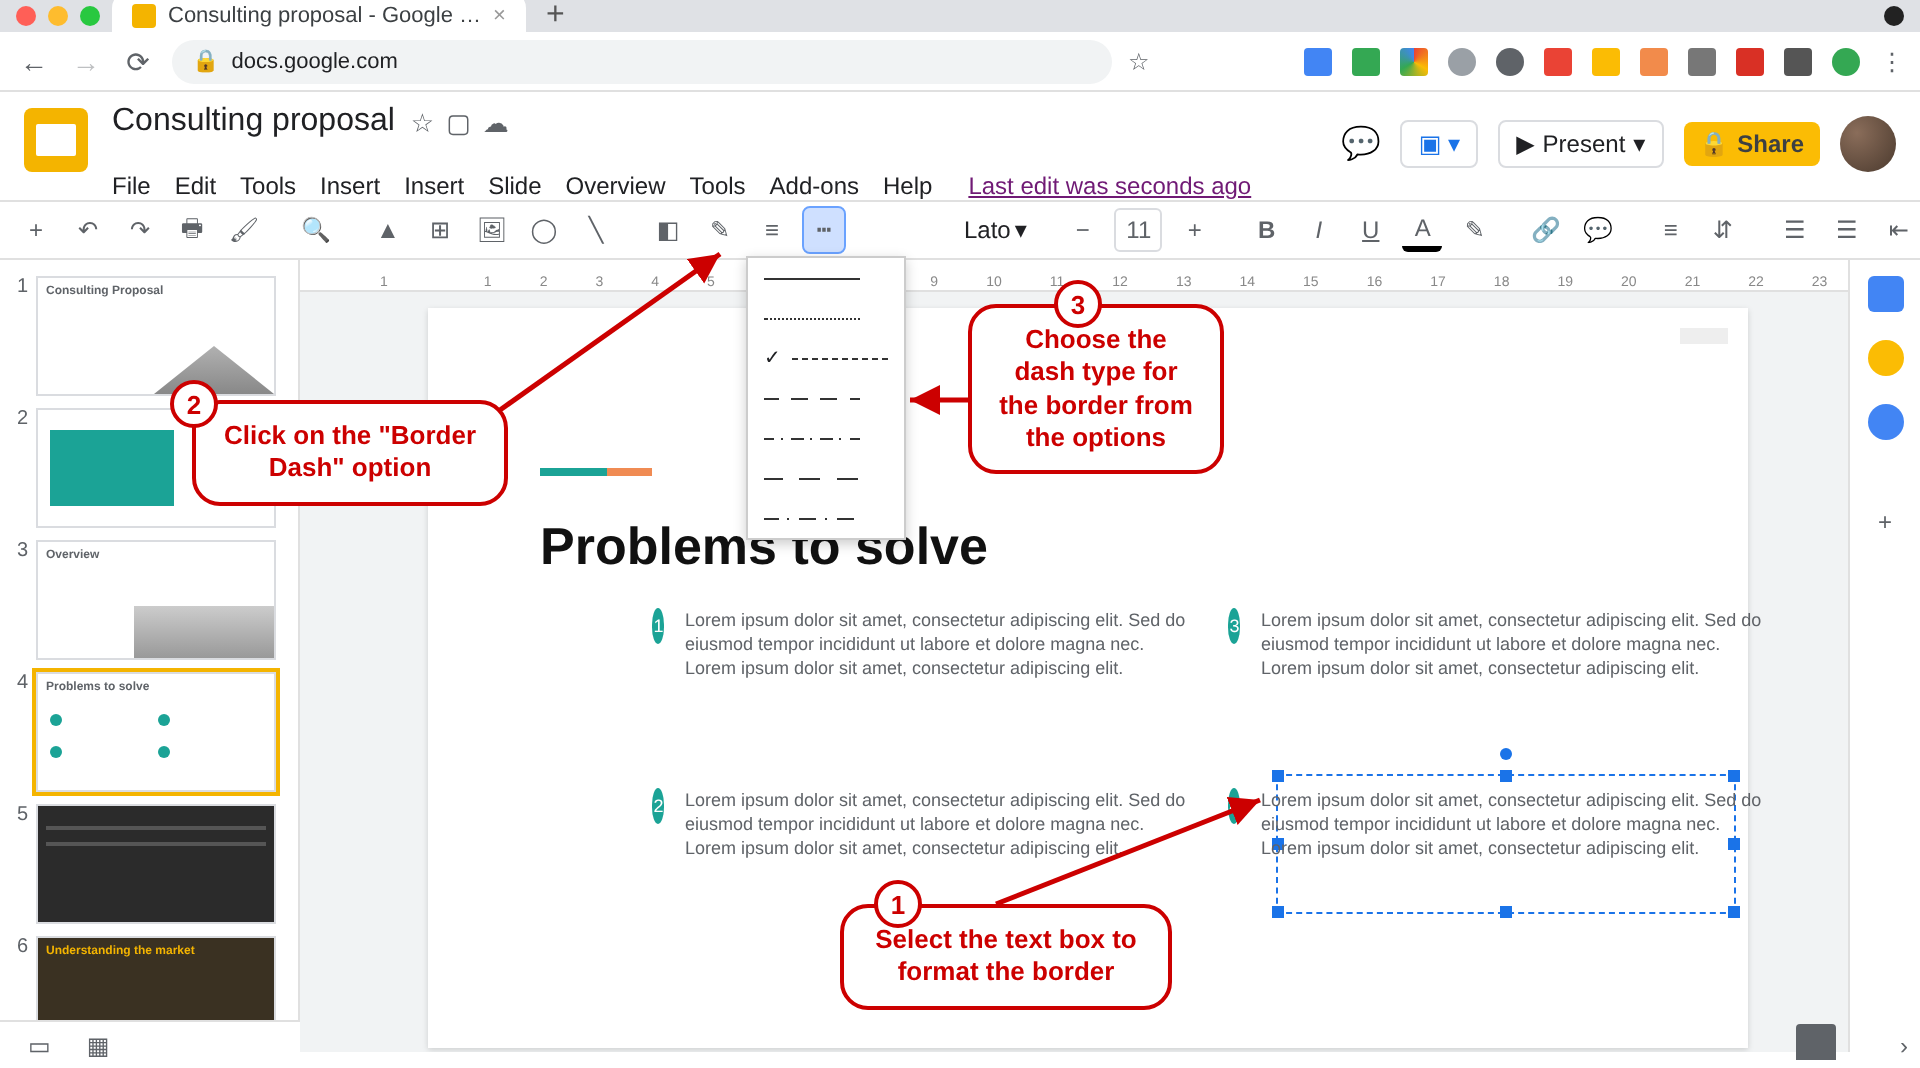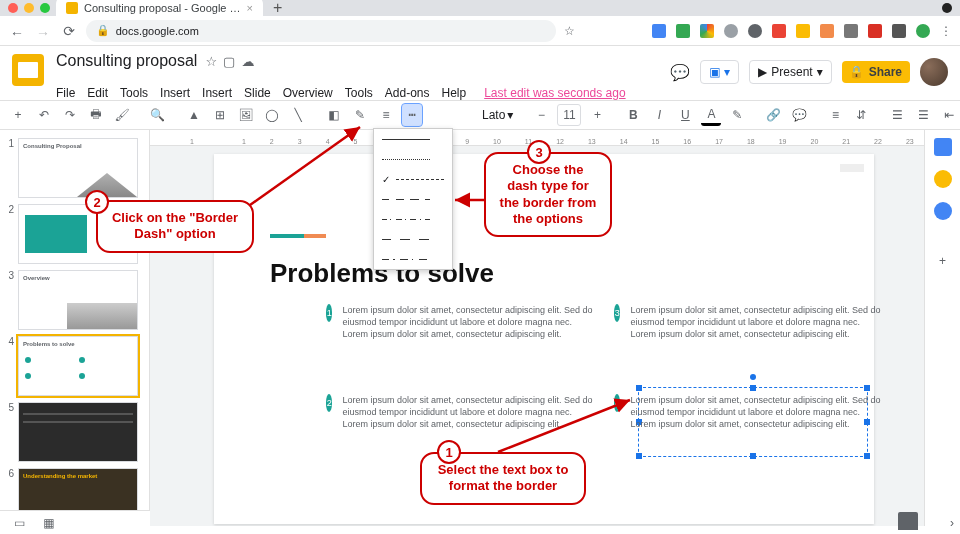--- a/index.html
+++ b/index.html
@@ -18,21 +18,21 @@
   .ext { width:14px; height:14px; border-radius:2px; }
 
   .app-header { display:flex; align-items:flex-start; padding:6px 12px 0 12px; gap:12px; }
   .slides-logo { width:32px; height:32px; background:#f4b400; border-radius:4px; position:relative; margin-top:2px;}
   .slides-logo::after{content:"";position:absolute;inset:8px 6px;background:#fff;border-radius:1px;}
   .doc-meta { flex:1; }
   .doc-title-row { display:flex; align-items:center; gap:8px; }
   .doc-title { font-size:16px; color:#202124; }
   .doc-icons { color:#5f6368; font-size:13px; display:flex; gap:6px;}
   .menubar { display:flex; gap:12px; font-size:12px; color:#202124; margin-top:16px; }
-  .menubar .last-edit { color:#ec4899; text-decoration:underline; margin-left:6px;}
+  .menubar .last-edit { color:#701a75; text-decoration:underline; margin-left:6px;}
   .header-actions { display:flex; align-items:center; gap:10px; margin-top:6px;}
   .hdr-btn { border:1px solid #dadce0; border-radius:4px; padding:4px 8px; font-size:12px; display:flex; align-items:center; gap:4px; background:#fff;}
   .hdr-btn.plus { color:#1a73e8; }
   .share-btn { background:#fbbc04; color:#3c4043; font-weight:bold; border:none;}
   .avatar { width:28px; height:28px; border-radius:50%; background: radial-gradient(circle at 30% 30%, #8a6d5a, #4b3a2e); }
 
   .toolbar { display:flex; align-items:center; height:30px; border-top:1px solid #e0e0e0; border-bottom:1px solid #e0e0e0; padding:0 8px; gap:6px; font-size:12px; color:#5f6368; position:relative;}
   .tb-btn { min-width:20px; height:22px; display:flex; align-items:center; justify-content:center; border-radius:3px; padding:0 3px;}
   .tb-sep { width:1px; height:18px; background:#e0e0e0; margin:0 2px;}
   .tb-btn.dash-active { background:#cfe0ff; outline:1px solid #6aa2ff;}

